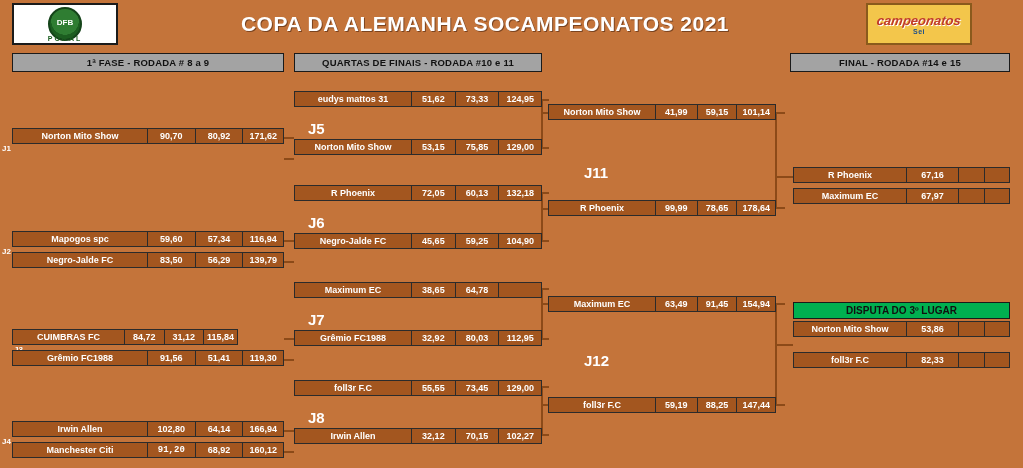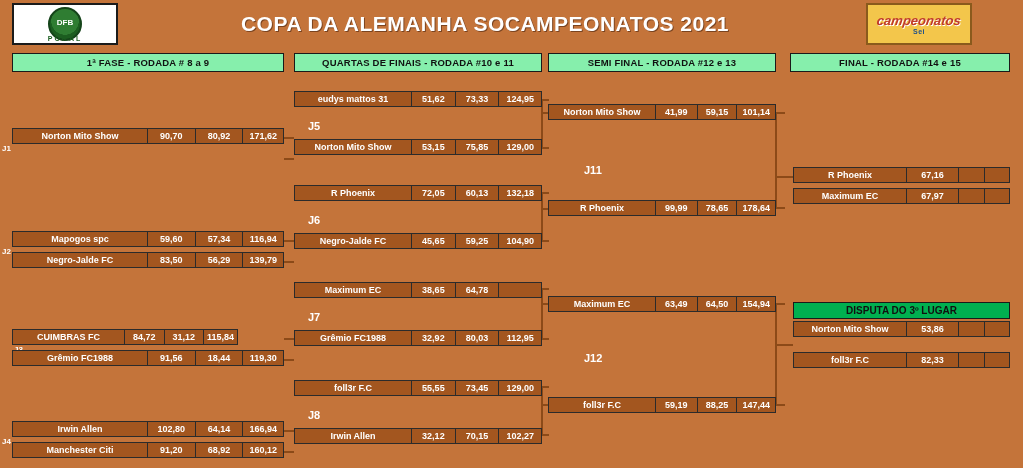--- a/index.html
+++ b/index.html
@@ -93,21 +93,21 @@
   #sei-sub {
     font-size: 7px;
     font-weight: bold;
     color: #1b4f8a;
     letter-spacing: 0.5px;
   }
   
   .round-head {
     position: absolute;
     height: 19px;
-    background: #86efac;
+    background: #a3a3a3;
     border: 1px solid #1a1a1a;
     box-sizing: border-box;
     color: #111111;
     font-size: 9.5px;
     font-weight: bold;
     text-align: center;
     line-height: 17px;
     letter-spacing: 0.2px;
   }
   
@@ -143,21 +143,21 @@
   }
   .row .sc:last-child { border-right: none; }
   .row.final-row .team { border-right: 1px solid #2b2b2b; }
   
   .jlabel {
     position: absolute;
     color: #ffffff;
     font-size: 8px;
     font-weight: bold;
   }
-  .jlabel.big { font-size: 11px; }
+  .jlabel.big { font-size: 15px; }
   
   .conn {
     position: absolute;
     background: #8c4a18;
   }
   
   .block-head {
     position: absolute;
     height: 17px;
     background: #00b050;
@@ -188,21 +188,20 @@
     <div class="logo" id="logo-right">
       <div class="logo-inner">
         <div id="sei-text">campeonatos</div>
         <div id="sei-sub">Sei</div>
       </div>
     </div>
   </div>
 
   <div class="round-head" style="left:12px;  top:53px; width:272px;">1ª FASE - RODADA # 8 a 9</div>
   <div class="round-head" style="left:294px; top:53px; width:248px;">QUARTAS DE FINAIS - RODADA #10 e 11</div>
-  <div class="round-head" style="left:548px; top:53px; width:228px;">SEMI FINAL - RODADA #12 e 13</div>
   <div class="round-head" style="left:790px; top:53px; width:220px;">FINAL - RODADA #14 e 15</div>
 
   <div class="conn" style="left:284px; top:137px; width:10px; height:2px;"></div>
   <div class="conn" style="left:284px; top:158px; width:10px; height:2px;"></div>
   <div class="conn" style="left:284px; top:240px; width:10px; height:2px;"></div>
   <div class="conn" style="left:284px; top:261px; width:10px; height:2px;"></div>
   <div class="conn" style="left:284px; top:338px; width:10px; height:2px;"></div>
   <div class="conn" style="left:284px; top:359px; width:10px; height:2px;"></div>
   <div class="conn" style="left:284px; top:430px; width:10px; height:2px;"></div>
   <div class="conn" style="left:284px; top:451px; width:10px; height:2px;"></div>
@@ -262,34 +261,34 @@
   <div class="jlabel" style="left:14px; top:345px;">J3</div>
   <div class="row" style="left:12px; top:329px; width:226px;">
     <div class="team" style="width:136px;">CUIMBRAS FC</div>
     <div class="sc" style="width:48px;">84,72</div>
     <div class="sc" style="width:48px;">31,12</div>
     <div class="sc" style="width:40px;">115,84</div>
   </div>
   <div class="row" style="left:12px; top:350px; width:272px;">
     <div class="team" style="width:136px;">Grêmio FC1988</div>
     <div class="sc" style="width:48px;">91,56</div>
-    <div class="sc" style="width:48px;">18,44</div>
+    <div class="sc" style="width:48px;">51,41</div>
     <div class="sc" style="width:40px;">119,30</div>
   </div>
 
   <div class="jlabel" style="left:2px; top:437px;">J4</div>
   <div class="row" style="left:12px; top:421px; width:272px;">
     <div class="team" style="width:136px;">Irwin Allen</div>
     <div class="sc" style="width:48px;">102,80</div>
     <div class="sc" style="width:48px;">64,14</div>
     <div class="sc" style="width:40px;">166,94</div>
   </div>
   <div class="row" style="left:12px; top:442px; width:272px;">
     <div class="team" style="width:136px;">Manchester Citi</div>
-    <div class="sc" style="width:48px;">91,20</div>
+    <div class="sc" style="width:48px;font-family:Liberation Mono, monospace;">91,20</div>
     <div class="sc" style="width:48px;">68,92</div>
     <div class="sc" style="width:40px;">160,12</div>
   </div>
 
   <div class="jlabel big" style="left:308px; top:120px;">J5</div>
   <div class="row" style="left:294px; top:91px; width:248px;">
     <div class="team" style="width:118px;">eudys mattos 31</div>
     <div class="sc" style="width:44px;">51,62</div>
     <div class="sc" style="width:44px;">73,33</div>
     <div class="sc" style="width:42px;">124,95</div>
@@ -354,21 +353,21 @@
     <div class="team" style="width:108px;">R Phoenix</div>
     <div class="sc" style="width:42px;">99,99</div>
     <div class="sc" style="width:40px;">78,65</div>
     <div class="sc" style="width:38px;">178,64</div>
   </div>
 
   <div class="jlabel big" style="left:584px; top:352px;">J12</div>
   <div class="row" style="left:548px; top:296px; width:228px;">
     <div class="team" style="width:108px;">Maximum EC</div>
     <div class="sc" style="width:42px;">63,49</div>
-    <div class="sc" style="width:40px;">64,50</div>
+    <div class="sc" style="width:40px;">91,45</div>
     <div class="sc" style="width:38px;">154,94</div>
   </div>
   <div class="row" style="left:548px; top:397px; width:228px;">
     <div class="team" style="width:108px;">foll3r F.C</div>
     <div class="sc" style="width:42px;">59,19</div>
     <div class="sc" style="width:40px;">88,25</div>
     <div class="sc" style="width:38px;">147,44</div>
   </div>
 
   <div class="row final-row" style="left:793px; top:167px; width:217px;">

